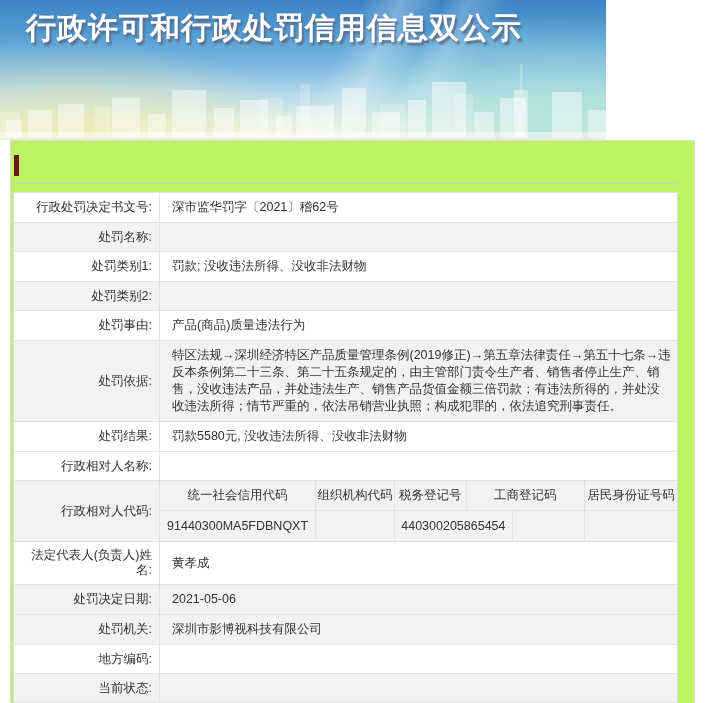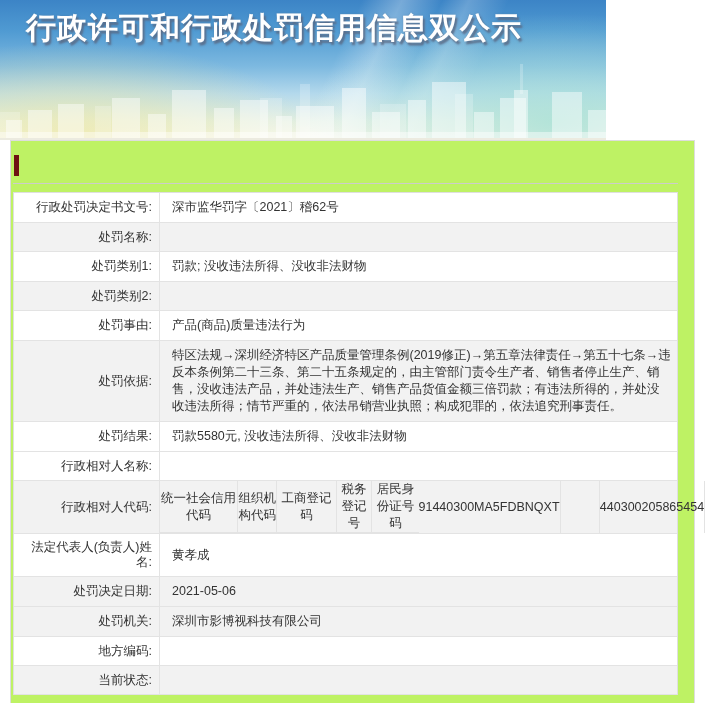--- a/index.html
+++ b/index.html
@@ -33,21 +33,21 @@
   
   .info-table { margin-top:8px; border:1px solid #dfdfdf; border-bottom:none; font-size:12.5px; }
   .row { display:flex; align-items:center; min-height:29px; background:#fff;
     border-bottom:1px solid #e3e3e3; }
   .row.shaded { background:#f2f2f2; }
   .cell-label { flex:0 0 146px; text-align:right; padding:6px 7px 6px 2px;
     border-right:1px solid #e3e3e3; align-self:stretch; display:flex;
     align-items:center; justify-content:flex-end; line-height:15px; }
   .cell-value { flex:1; padding:6px 6px 6px 12px; line-height:17px; }
   .row-codes { padding:0; align-items:stretch; }
-  .codes-table { flex:1; display:flex; }
+  .codes-table { flex:1; display:flex; flex-direction:column; }
   .codes-subrow { display:flex; flex:1; min-height:30px; }
   .codes-subrow.head { border-bottom:1px solid #e3e3e3; }
   .codes-cell { display:flex; align-items:center; justify-content:center;
     border-right:1px solid #e3e3e3; text-align:center; }
   .codes-cell:last-child { border-right:none; }
   .c0{flex:0 0 30.2%;} .c1{flex:0 0 15.2%;} .c2{flex:0 0 22.9%;} .c3{flex:0 0 13.9%;} .c4{flex:1;}
 </style>
 </head>
 <body>
 
@@ -130,22 +130,22 @@
     <div class="row">
       <div class="cell-label">行政相对人名称:</div>
     </div>
 
     <div class="row shaded row-codes">
       <div class="cell-label">行政相对人代码:</div>
       <div class="codes-table">
         <div class="codes-subrow head">
           <div class="codes-cell c0">统一社会信用代码</div>
           <div class="codes-cell c1">组织机构代码</div>
+          <div class="codes-cell c3">税务登记号</div>
           <div class="codes-cell c2">工商登记码</div>
-          <div class="codes-cell c3">税务登记号</div>
           <div class="codes-cell c4">居民身份证号码</div>
         </div>
         <div class="codes-subrow">
           <div class="codes-cell c0">91440300MA5FDBNQXT</div>
           <div class="codes-cell c1"></div>
           <div class="codes-cell c2">440300205865454</div>
           <div class="codes-cell c3"></div>
           <div class="codes-cell c4"></div>
         </div>
       </div>

